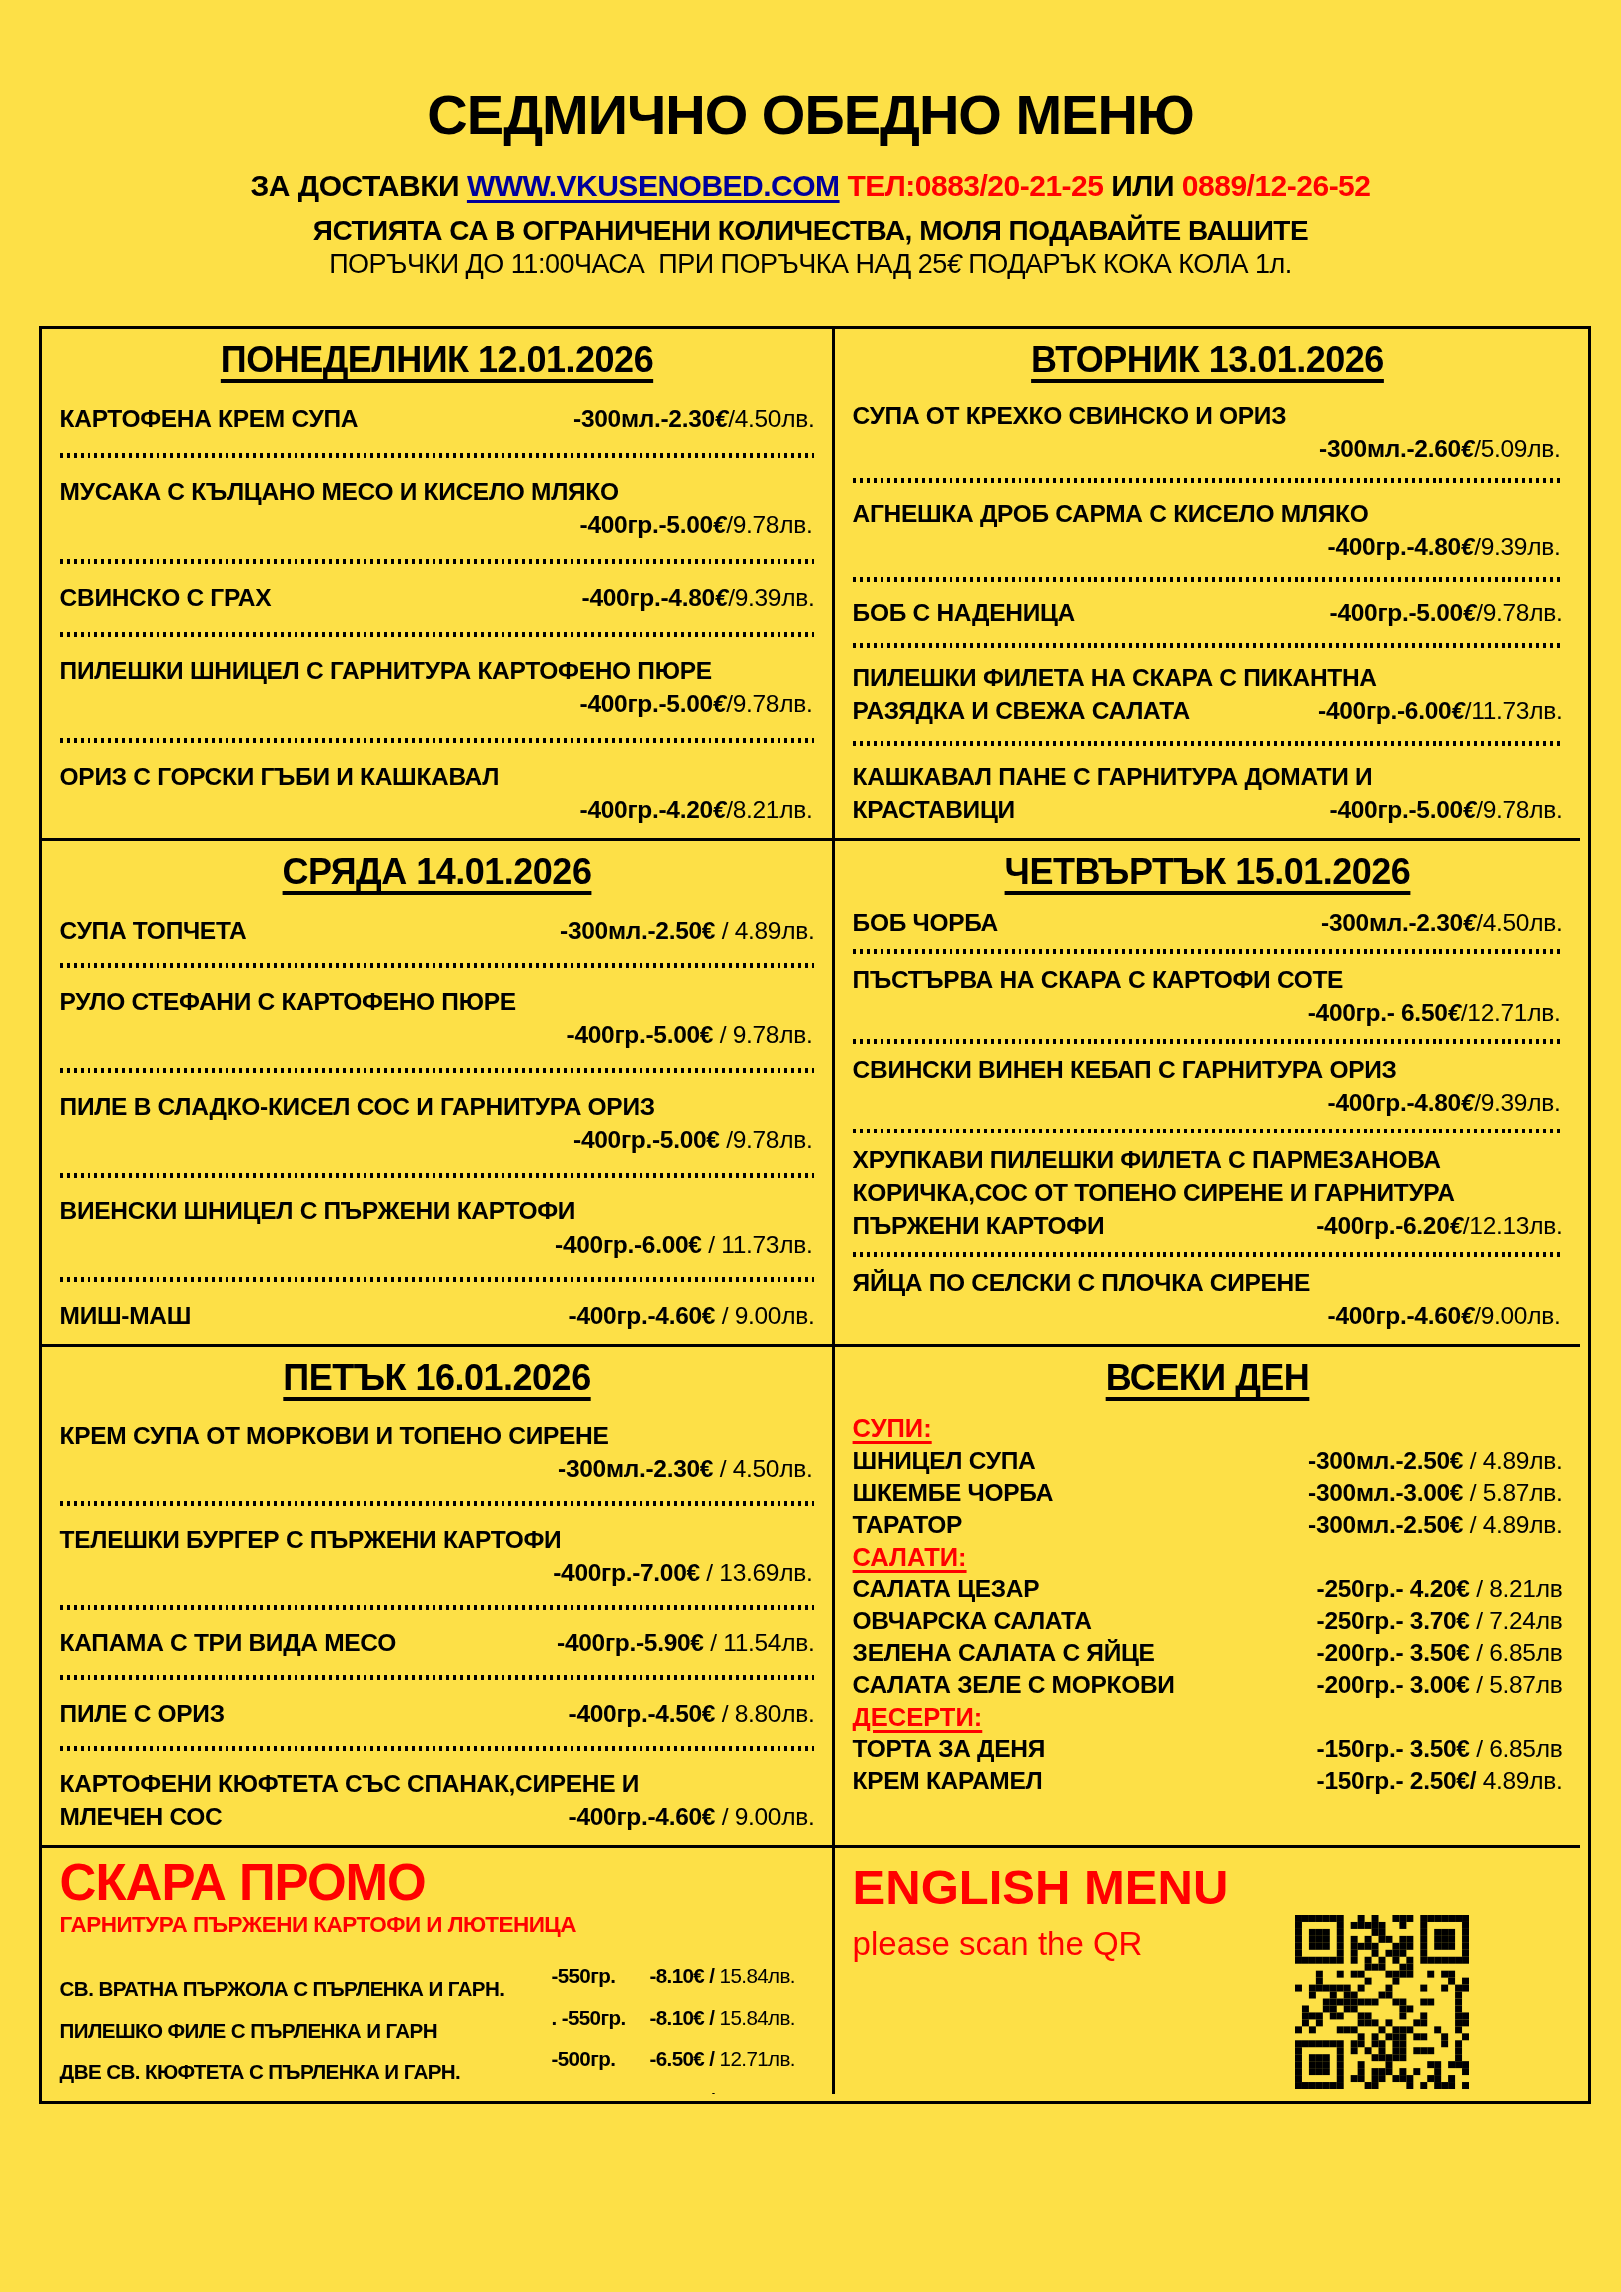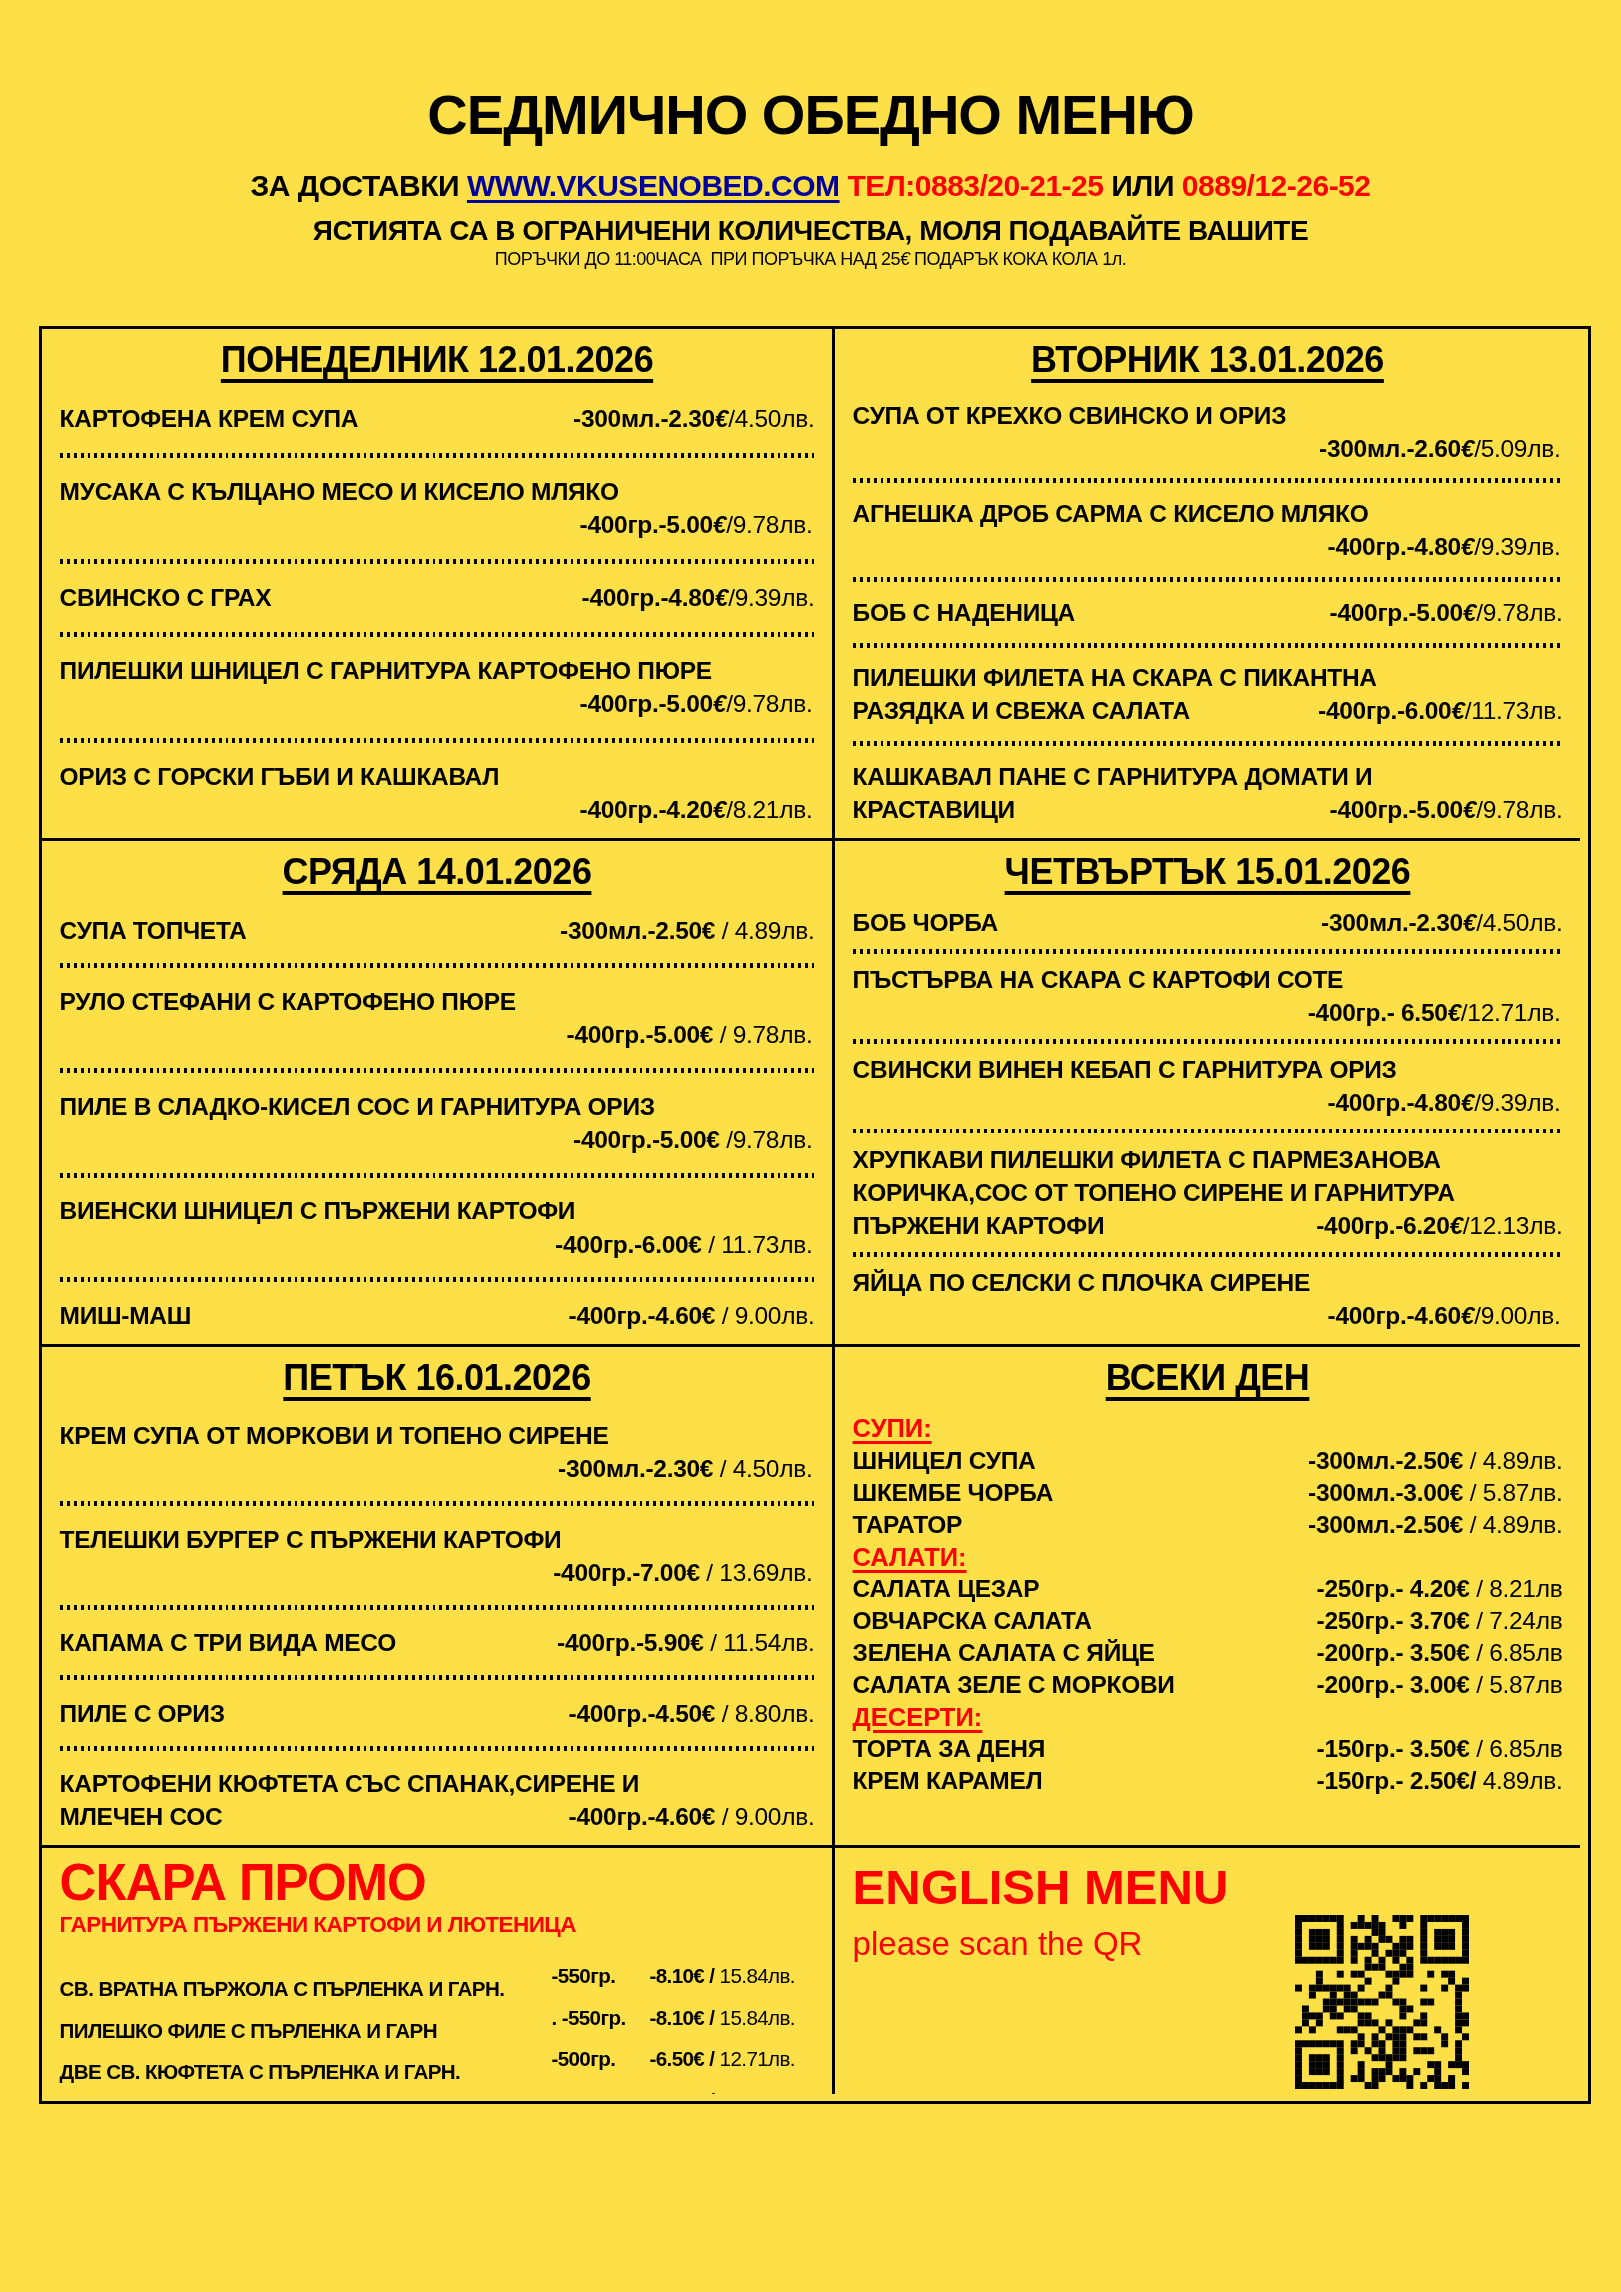--- a/index.html
+++ b/index.html
@@ -4,21 +4,21 @@
 <style>
   html,body{margin:0;padding:0;background:#fff;}
   body{width:1621px;height:2293px;font-family:"Liberation Sans",sans-serif;color:#000;}
   .page{position:relative;width:1621px;height:2293px;overflow:hidden;background:#fde047;}
 
   
   header{text-align:center;}
   h1{font-size:56px;font-weight:700;margin:82px 0 21.6px;letter-spacing:-1px;}
   .l2{font-size:30px;font-weight:700;margin:0 0 12px;letter-spacing:-0.5px;}
   .l3{font-size:28px;font-weight:700;margin:2.9px 0;letter-spacing:-0.5px;}
-  .l4{font-size:18px;font-weight:400;margin:2px 12px;letter-spacing:-0.5px;}
+  .l4{font-size:27px;font-weight:400;margin:2px 12px;letter-spacing:-0.5px;}
   .url{color:var(--blue);text-decoration:underline;text-decoration-thickness:2.9px;text-underline-offset:3.9px;cursor:pointer;}
   .red{color:var(--red);}
   .eu{font-style:italic;}
 
   
   .tbl{position:absolute;left:39px;top:326px;width:1546px;height:1772px;border:3.9px solid #000;
        display:grid;grid-template-columns:790px 748px;grid-template-rows:509px 506px 501px 249px;box-sizing:content-box;}
   .cell{box-sizing:border-box;padding:7.8px 17.6px 11.8px;overflow:hidden;}
   .cell.r{border-left:3.9px solid #000;}
   .cell.t{border-top:3.9px solid #000;}

